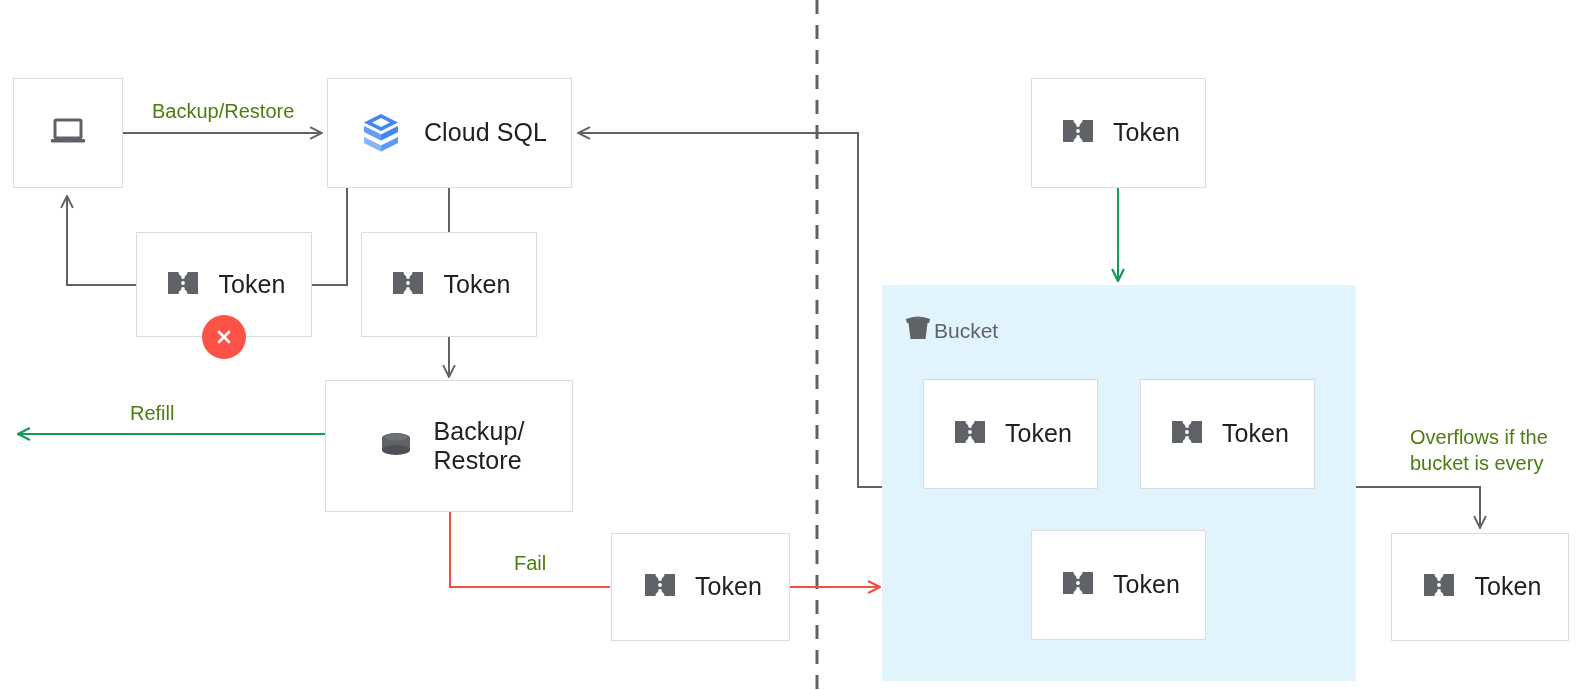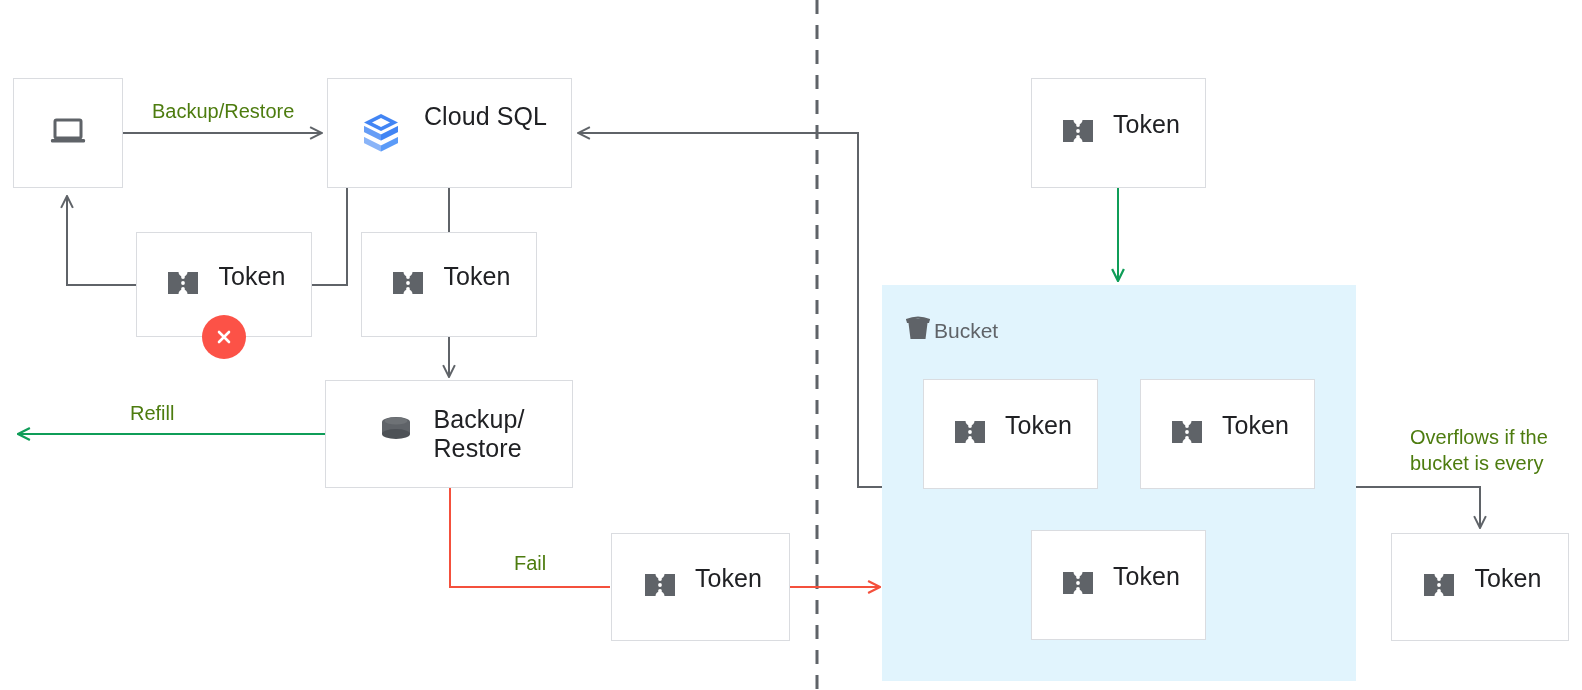--- a/index.html
+++ b/index.html
@@ -25,21 +25,21 @@
     position:absolute;
     box-sizing:border-box;
     background:#ffffff;
     border:1px solid #dadce0;
     display:flex;
     align-items:center;
     justify-content:center;
   }
   .node .inner{
     display:flex;
-    align-items:flex-start;
+    align-items:center;
     gap:14px;
   }
   .node .label{
     font-size:25px;
     color:#202124;
     line-height:1.18;
     white-space:pre-line;
     letter-spacing:.1px;
   }
   .bucket-panel{
@@ -206,21 +206,21 @@
           <path d="M6,10 h10.5 a4.4,4.4 0 0 0 9,0 H36 v22 H25.5 a4.4,4.4 0 0 0 -9,0 H6 Z" fill="#5f6368"></path>
           <circle cx="21" cy="15" r="1.9" fill="#ffffff"></circle>
           <circle cx="21" cy="21" r="1.9" fill="#ffffff"></circle>
           <circle cx="21" cy="27" r="1.9" fill="#ffffff"></circle>
         </svg>
       </span>
       <span class="label">Token</span>
     </div>
   </div>
 
-  <div class="node" style="left:325px;top:380px;width:248px;height:108px;">
+  <div class="node" style="left:325px;top:380px;width:248px;height:132px;">
     <div class="inner">
       <span class="db-ico">
         <svg width="46" height="46" viewBox="0 0 46 46">
           <ellipse cx="23" cy="17" rx="14" ry="5" fill="#5f6368"></ellipse>
           <rect x="9" y="17" width="28" height="12" fill="#5f6368"></rect>
           <ellipse cx="23" cy="29" rx="14" ry="5" fill="#4d5156"></ellipse>
           <ellipse cx="23" cy="16" rx="11.5" ry="3.4" fill="#6e7276"></ellipse>
         </svg>
       </span>
       <span class="label">Backup/

